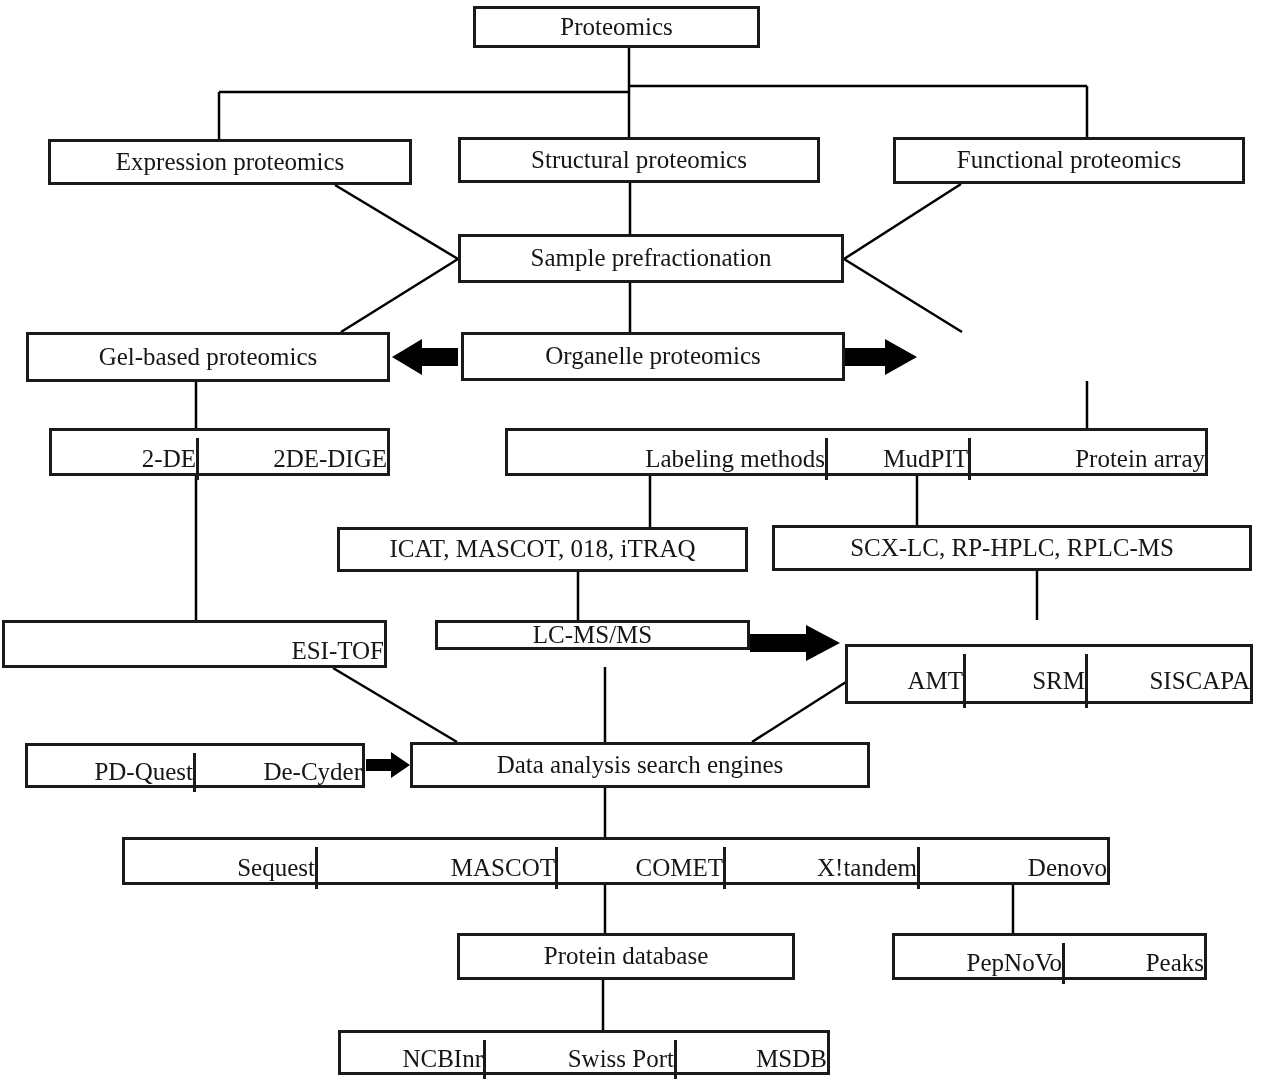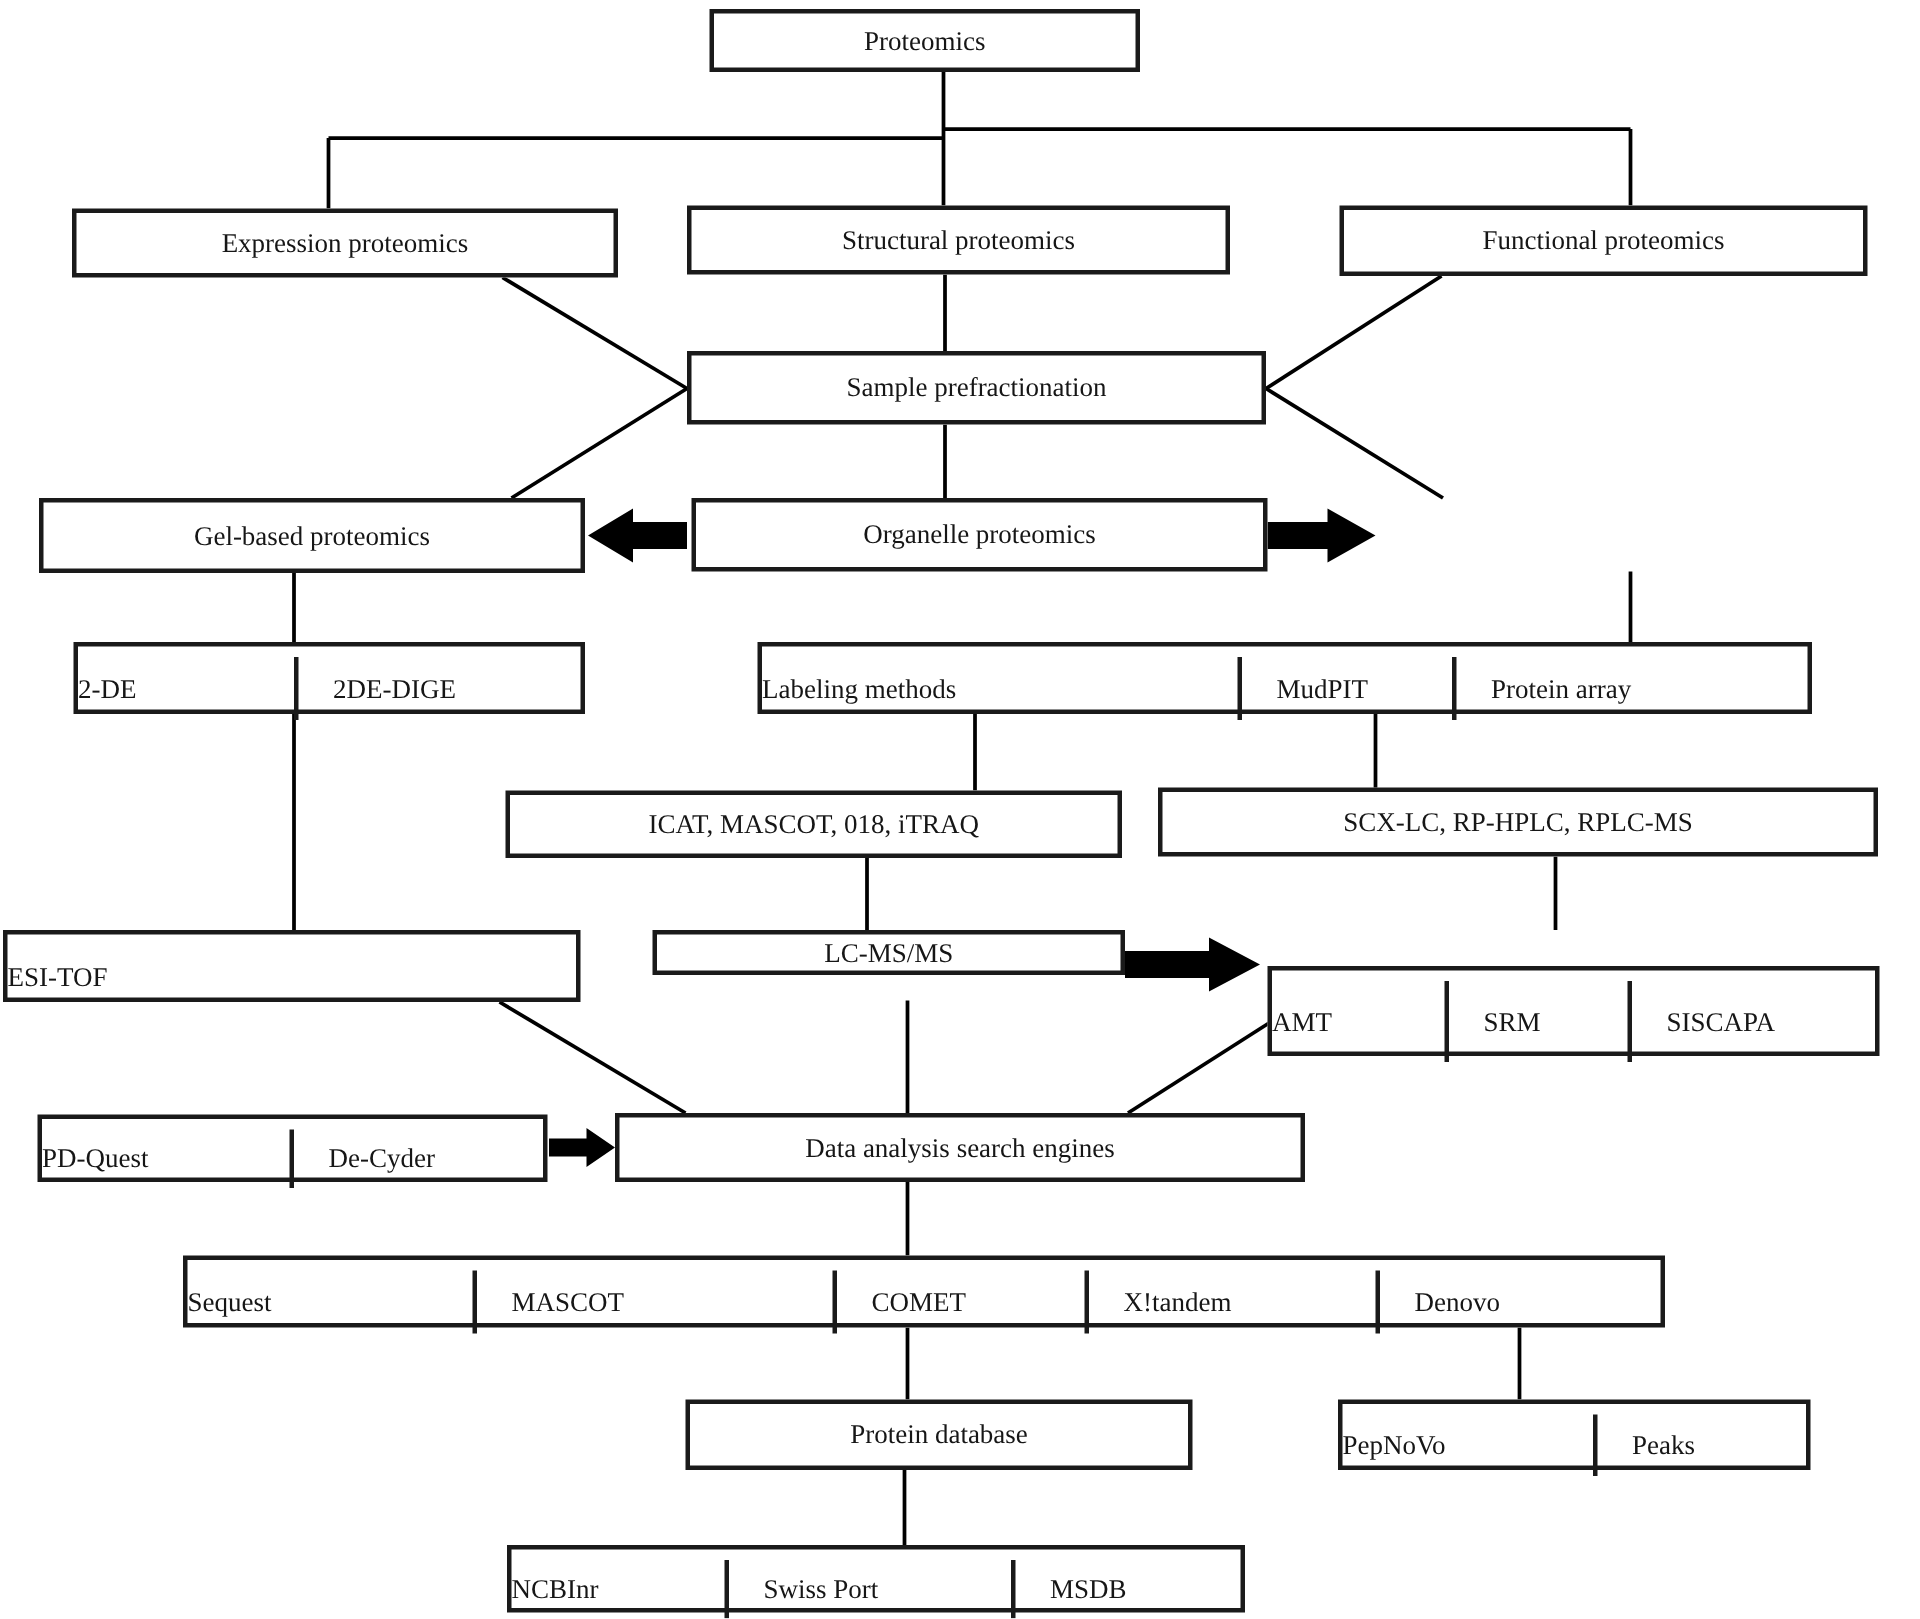--- a/index.html
+++ b/index.html
@@ -5,25 +5,25 @@
   html,body{margin:0;padding:0;background:#ffffff;}
   .stage{
     position:relative;width:1280px;height:1079px;background:#ffffff;
     font-family:"Liberation Serif","DejaVu Serif",serif;color:#161616;
     overflow:hidden;
   }
   svg.wires{position:absolute;left:0;top:0;}
   .node{
     position:absolute;box-sizing:border-box;background:#ffffff;
     border:3px solid #1a1a1a;display:flex;align-items:center;justify-content:center;
-    font-size:18px;line-height:1.05;text-align:center;white-space:nowrap;font-family:Liberation Serif, serif;
+    font-size:25px;line-height:1.05;text-align:center;white-space:nowrap;font-family:Liberation Serif, serif;
   }
   .row{justify-content:flex-start;padding:0;}
   .cell{
-    box-sizing:border-box;height:100%;display:flex;align-items:center;justify-content:flex-start;
+    box-sizing:border-box;height:100%;display:flex;align-items:center;justify-content:flex-end;
     flex:0 0 auto;
     margin-top:14px;
   }
   .cell.grow{flex:1 1 auto;}
   .cell + .cell{border-left:3px solid #1a1a1a;padding-left:23px;}
 </style>
 </head>
 <body>
 
 <div class="stage">

